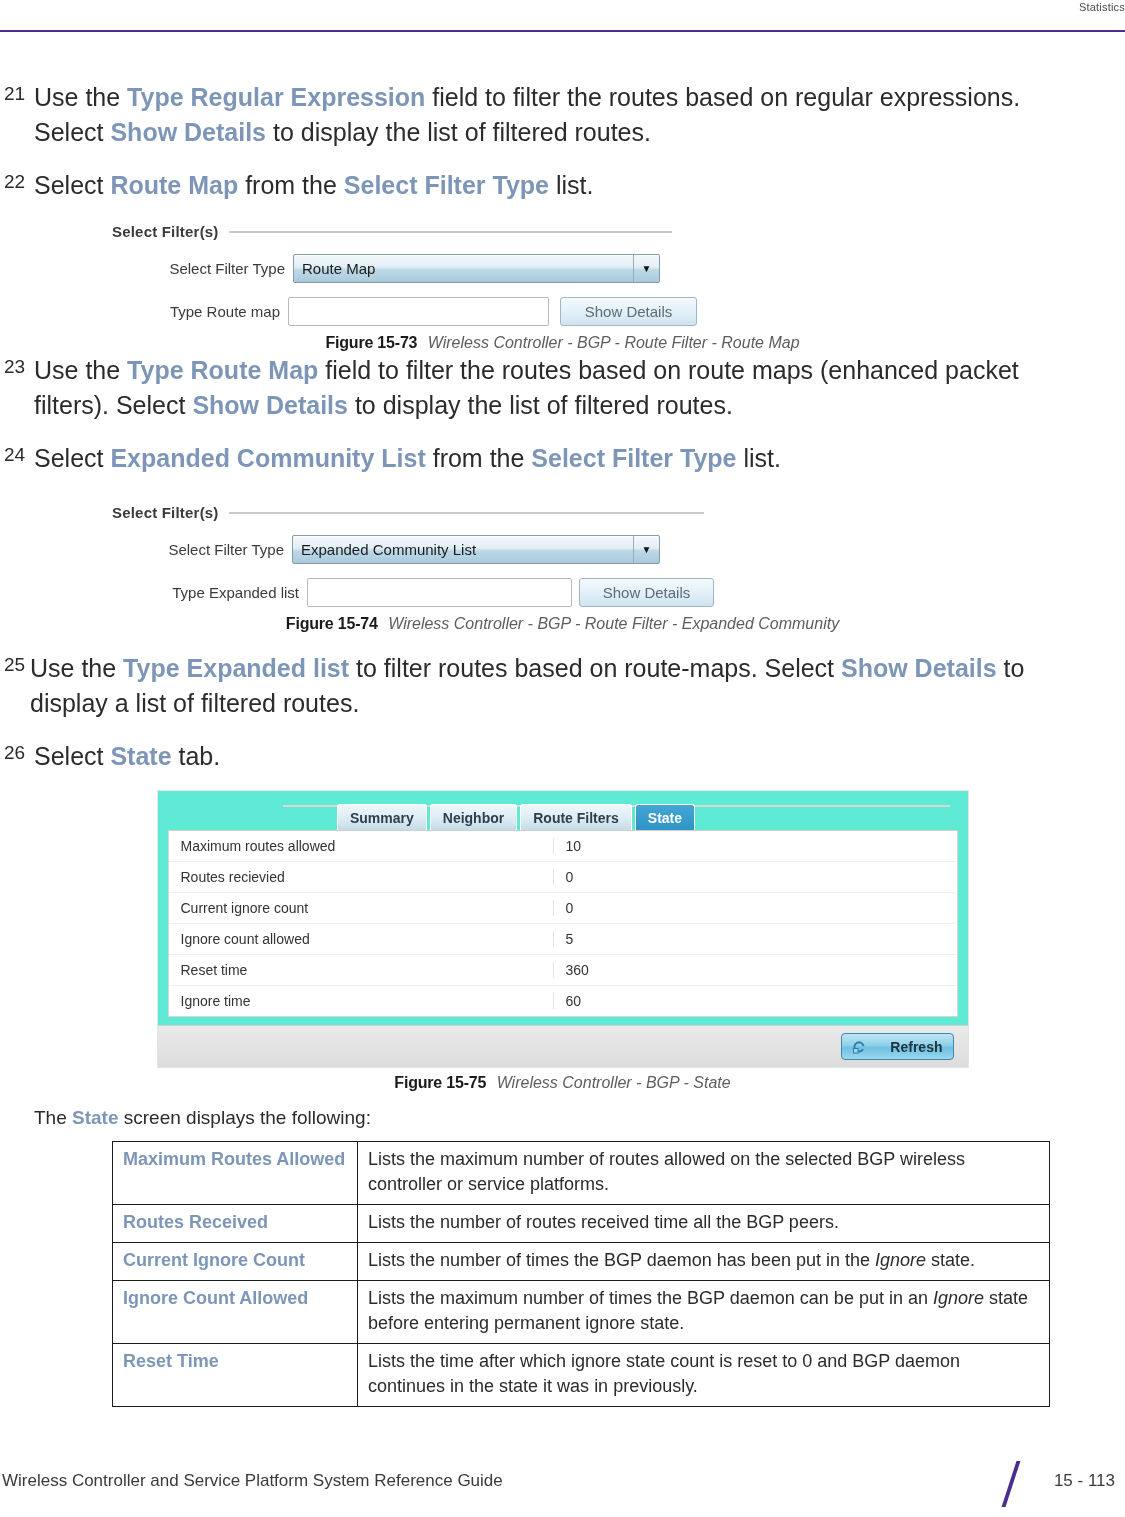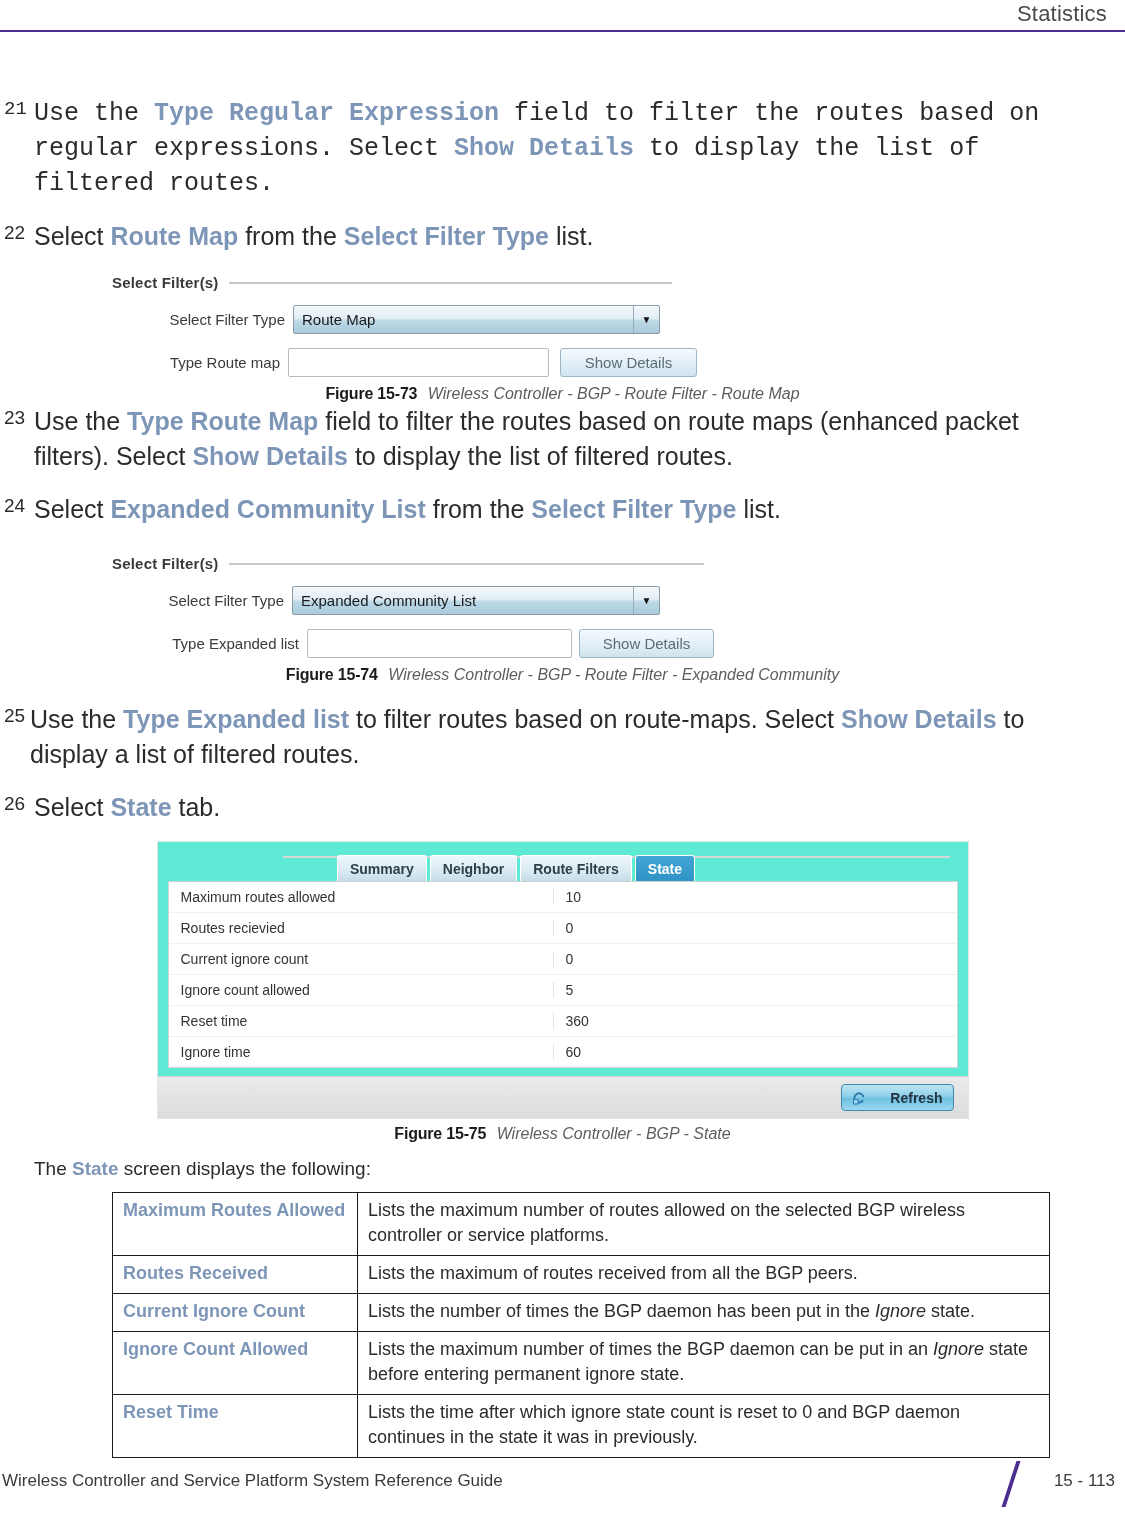--- a/index.html
+++ b/index.html
@@ -19,23 +19,23 @@
   
   .page-header {
     position: absolute;
     left: 0;
     top: 0;
     width: 1125px;
     height: 34px;
   }
   .page-header .hdr-title {
     position: absolute;
-    right: 18px;
+    right: 0;
     top: 1px;
-    font-size: 22px;
+    font-size: 11px;
     color: #4a4a4a;
     letter-spacing: .2px;
   }
   .page-header .hdr-rule {
     position: absolute;
     left: 0;
     right: 0;
     top: 30px;
     height: 2px;
     background: #4b2d8f;
@@ -353,21 +353,21 @@
 </head>
 <body>
 
 <div class="page-header">
   <div class="hdr-title">Statistics</div>
   <div class="hdr-rule"></div>
 </div>
 
 <div class="content">
 
-  <div class="step" style="margin-top:62px;font-family:Liberation Mono, monospace;">
+  <div class="step" style="margin-top:46px;">
     <div class="num">21</div>
     <div class="txt"><span>Use the </span><b class="kw">Type Regular Expression</b><span> field to filter the routes based on regular expressions. Select </span><b class="kw">Show Details</b><span> to display the list of filtered routes.</span></div>
   </div>
 
   <div class="step" style="margin-bottom:14px;">
     <div class="num">22</div>
     <div class="txt"><span>Select </span><b class="kw">Route Map</b><span> from the </span><b class="kw">Select Filter Type</b><span> list.</span></div>
   </div>
 
   <div class="figwrap">
@@ -500,21 +500,21 @@
   <div style="font-size:19px; line-height:27px; margin:12px 0 10px 34px;"><span>The </span><b class="kw">State</b><span> screen displays the following:</span></div>
 
   <table class="deftable">
     <tbody id="deftable-body">
         <tr>
           <td class="k">Maximum Routes Allowed</td>
           <td><span>Lists the maximum number of routes allowed on the selected BGP wireless controller or service platforms.</span></td>
         </tr>
         <tr>
           <td class="k">Routes Received</td>
-          <td><span>Lists the maximum of routes received from all the BGP peers.</span></td>
+          <td><span>Lists the number of routes received time all the BGP peers.</span></td>
         </tr>
         <tr>
           <td class="k">Current Ignore Count</td>
           <td><span>Lists the number of times the BGP daemon has been put in the </span><i class="em">Ignore</i><span> state.</span></td>
         </tr>
         <tr>
           <td class="k">Ignore Count Allowed</td>
           <td><span>Lists the maximum number of times the BGP daemon can be put in an </span><i class="em">Ignore</i><span> state before entering permanent ignore state.</span></td>
         </tr>
         <tr>

